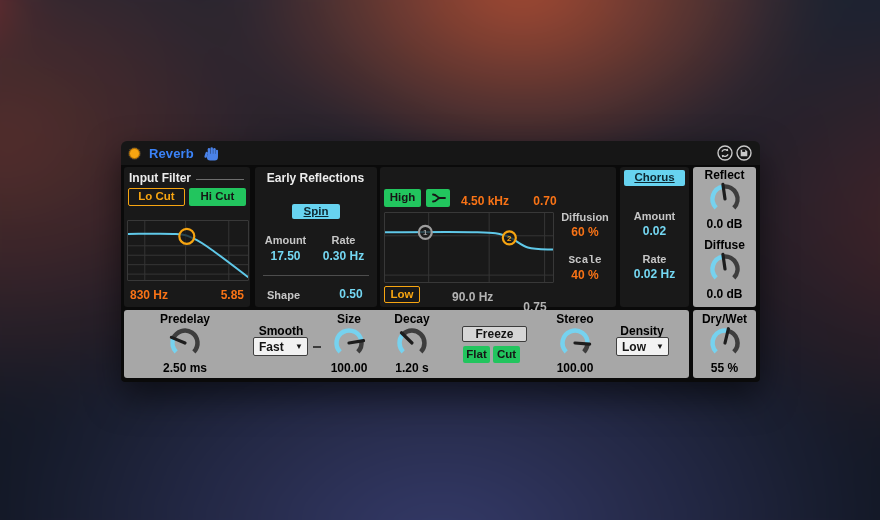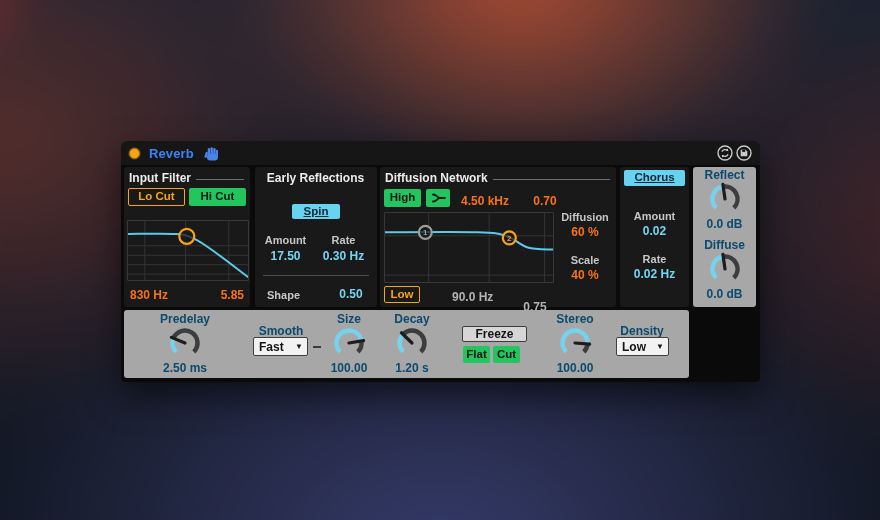--- a/index.html
+++ b/index.html
@@ -36,21 +36,21 @@
   .val-gray{color:#b3b3b3;font-size:12px;font-weight:bold;white-space:nowrap;}
   .btn{position:absolute;display:flex;align-items:center;justify-content:center;
     font-size:11.5px;font-weight:bold;border-radius:2px;line-height:1;}
   .btn-orange{background:#22c55e;color:#161616;}
   .btn-orange-o{border:1px solid #f7a511;color:#f7a511;background:transparent;}
   .btn-cyan{background:#67d3f0;color:#0d2730;text-decoration:underline;}
   .btn-lgray{background:#d6d6d6;color:#141414;border:1px solid #3c3c3c;}
   .graph{position:absolute;border:1px solid #383838;border-radius:1px;}
   .graph svg{display:block;}
   .kcol{position:absolute;width:64px;display:flex;flex-direction:column;align-items:center;}
-  .blk{color:#0c4a6e;font-weight:bold;}
+  .blk{color:#000000;font-weight:bold;}
   .klabel{font-size:12px;line-height:13px;white-space:nowrap;}
   .kvalue{font-size:12px;line-height:14px;margin-top:1px;white-space:nowrap;}
   .knob{width:34px;height:34px;}
   .dropdown{position:absolute;background:#f2f2f2;border:1px solid #3f3f3f;border-radius:2px;
     display:flex;align-items:center;justify-content:space-between;padding:0 4px 0 5px;
     font-size:12px;font-weight:bold;color:#141414;}
   .dd-arrow{font-size:8px;color:#141414;margin-left:4px;}
   .dash{position:absolute;width:8px;height:2px;background:#3c3c3c;}
   .dn-right{position:absolute;display:flex;flex-direction:column;align-items:center;text-align:center;}
   .stack-c{display:flex;flex-direction:column;align-items:center;}
@@ -143,24 +143,20 @@
         <div style="position:absolute;left:8px;right:8px;top:108px;height:1px;background:#4d4d4d;"></div>
         <div style="position:absolute;left:12px;top:118px;">
           <span class="lbl">Shape</span>
         </div>
         <div style="position:absolute;left:74px;top:117px;width:44px;text-align:center;">
           <span class="val-cyan">0.50</span>
         </div>
       </div>
 
       <div class="panel" style="left:259px;top:2px;width:236px;height:140px;">
-        <div class="hdr-row">
-          <span class="hdr">Diffusion Network</span>
-          <span class="hdr-line"></span>
-        </div>
         <div class="btn btn-orange" style="left:4px;top:22px;width:37px;height:18px;">High</div>
         <div class="btn btn-orange" style="left:46px;top:22px;width:24px;height:18px;">
           <svg width="16" height="12" viewBox="0 0 16 12">
             <path d="M15 6 H10 M10 6 C7 6 7 2.5 3 2.5 M10 6 C7 6 7 9.5 3 9.5" fill="none" stroke="#161616" stroke-width="1.8" stroke-linecap="round"></path>
           </svg>
         </div>
         <div style="position:absolute;left:74px;top:24px;width:62px;text-align:center;">
           <span class="val-orange">4.50 kHz</span>
         </div>
         <div style="position:absolute;left:146px;top:24px;width:38px;text-align:center;">
@@ -176,21 +172,21 @@
               <path d="M0 19.32C15.4 19.3 72.2 18.7 92.4 19.3C112.6 19.9 112.6 20.2 121.0 22.8C129.4 25.3 135.0 32.2 142.8 34.5C150.6 36.8 163.8 36.2 168.0 36.6" stroke="#5fc8e8" stroke-width="2" fill="none" stroke-linecap="round"></path>
               <circle cx="40.32" cy="19.32" r="6.5" stroke="#9d9d9d" stroke-width="2.2" fill="rgba(25,25,25,0.75)"></circle>
               <text x="40.32" y="22.32" text-anchor="middle" font-size="8" font-weight="bold" fill="#9d9d9d">1</text>
               <circle cx="124.32" cy="24.84" r="6.5" stroke="#f7a511" stroke-width="2.2" fill="rgba(25,25,25,0.75)"></circle>
               <text x="124.32" y="27.84" text-anchor="middle" font-size="8" font-weight="bold" fill="#f7a511">2</text>
             </svg>
           </div>
         <div class="dn-right" style="left:176px;top:44px;width:58px;">
           <span class="lbl" style="line-height:13px;">Diffusion</span>
           <span class="val-orange" style="line-height:16px;">60 %</span>
-          <span class="lbl" style="line-height:13px;margin-top:14px;">Scale</span>
+          <span class="lbl" style="line-height:13px;margin-top:14px;font-family:Liberation Mono, monospace;">Scale</span>
           <span class="val-orange" style="line-height:16px;">40 %</span>
         </div>
         <div class="btn btn-orange-o" style="left:4px;top:119px;width:36px;height:17px;">Low</div>
         <div style="position:absolute;left:72px;top:120px;width:62px;">
           <span class="val-gray">90.0 Hz</span>
         </div>
         <div style="position:absolute;left:124px;top:120px;width:62px;text-align:center;margin-top:10px;">
           <span class="val-gray">0.75</span>
         </div>
       </div>
@@ -282,16 +278,27 @@
 
         <div style="position:absolute;left:487px;top:11px;width:62px;text-align:center;">
           <span class="blk" style="font-size:12px;">Density</span>
         </div>
         <div class="dropdown" style="left:492px;top:27px;width:53px;height:19px;">
           <span>Low</span>
           <span class="dd-arrow">▼</span>
         </div>
       </div>
 
+      <div class="gpanel" style="left:572px;top:145px;width:63px;height:68px;">
+        <div class="kcol" style="left:0px;top:3px;width:63px;">
+          <span class="blk klabel">Dry/Wet</span>
+          <div class="knob"><svg width="34" height="34" viewBox="0 0 34 34">
+                <path d="M19.92 4.85A12.5 12.5 0 0 1 25.84 25.84" stroke="#3d3d3d" stroke-width="4.5" fill="none"></path>
+                <path d="M8.16 25.84A12.5 12.5 0 0 1 19.92 4.85" stroke="#76d2ef" stroke-width="4.5" fill="none"></path>
+                <line x1="17" y1="17" x2="20.43" y2="2.71" stroke="#1d1d1d" stroke-width="3.2" stroke-linecap="round"></line>
+              </svg></div>
+          <span class="blk kvalue">55 %</span>
+        </div>
+      </div>
 
     </div>
   </div>
 </div>
 
 </body></html>

